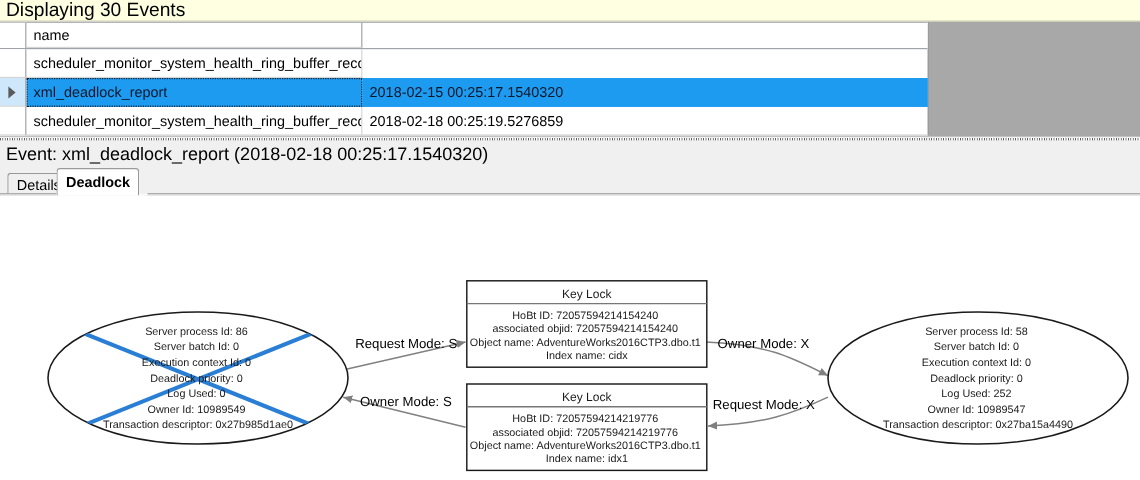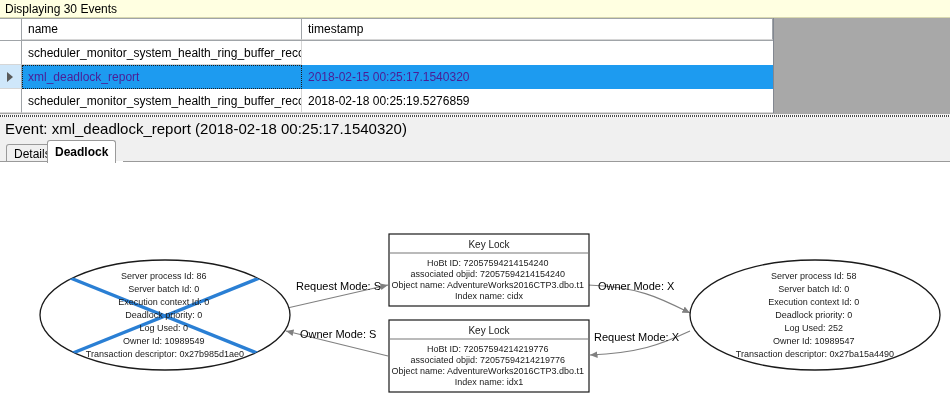--- a/index.html
+++ b/index.html
@@ -26,21 +26,21 @@
   .banner {
     position: absolute;
     left: 0; top: 0;
     width: 950px; height: 18px;
     background: #ffffe1;
     border-bottom: 1px solid #d8d8b0;
     box-sizing: border-box;
     display: flex;
     align-items: center;
     padding-left: 5px;
-    font-size: 12px;
+    font-size: 16px;
   }
 
   
   .grid-area {
     position: absolute;
     left: 0; top: 18px;
     width: 950px; height: 96px;
     background: #a8a8a8;
     overflow: hidden;
     text-align: center;
@@ -103,21 +103,21 @@
     border-bottom: 1px solid #d6d6d6;
     border-right: 1px solid #d6d6d6;
     overflow: hidden;
     white-space: nowrap;
     font-size: 12px;
   }
   .cell.c-name { width: 280px; min-width: 280px; }
   .cell.c-time { width: 471px; min-width: 471px; border-right: none; }
   .grid-row.selected .cell {
     background: #1d9bf0;
-    color: #4c1d95;
+    color: #0f172a;
     border-bottom: 1px solid #1d9bf0;
     border-right: 1px solid #1d9bf0;
   }
   .grid-row.selected .cell.c-name {
     outline: 1px dotted #1a1a1a;
     outline-offset: -1px;
   }
 
   
   .splitter {
@@ -229,21 +229,20 @@
   <div class="banner">
     <span>Displaying 30 Events</span>
   </div>
 
   <div class="grid-area">
     <div class="grid">
 
       <div class="grid-row header">
         <div class="rowhead"></div>
         <div class="cell c-name">name</div>
-        <div class="cell c-time">timestamp</div>
       </div>
 
       <div class="grid-row">
         <div class="rowhead"></div>
         <div class="cell c-name">scheduler_monitor_system_health_ring_buffer_recorded</div>
       </div>
 
       <div class="grid-row selected">
         <div class="rowhead">
           <span class="row-arrow"></span>

